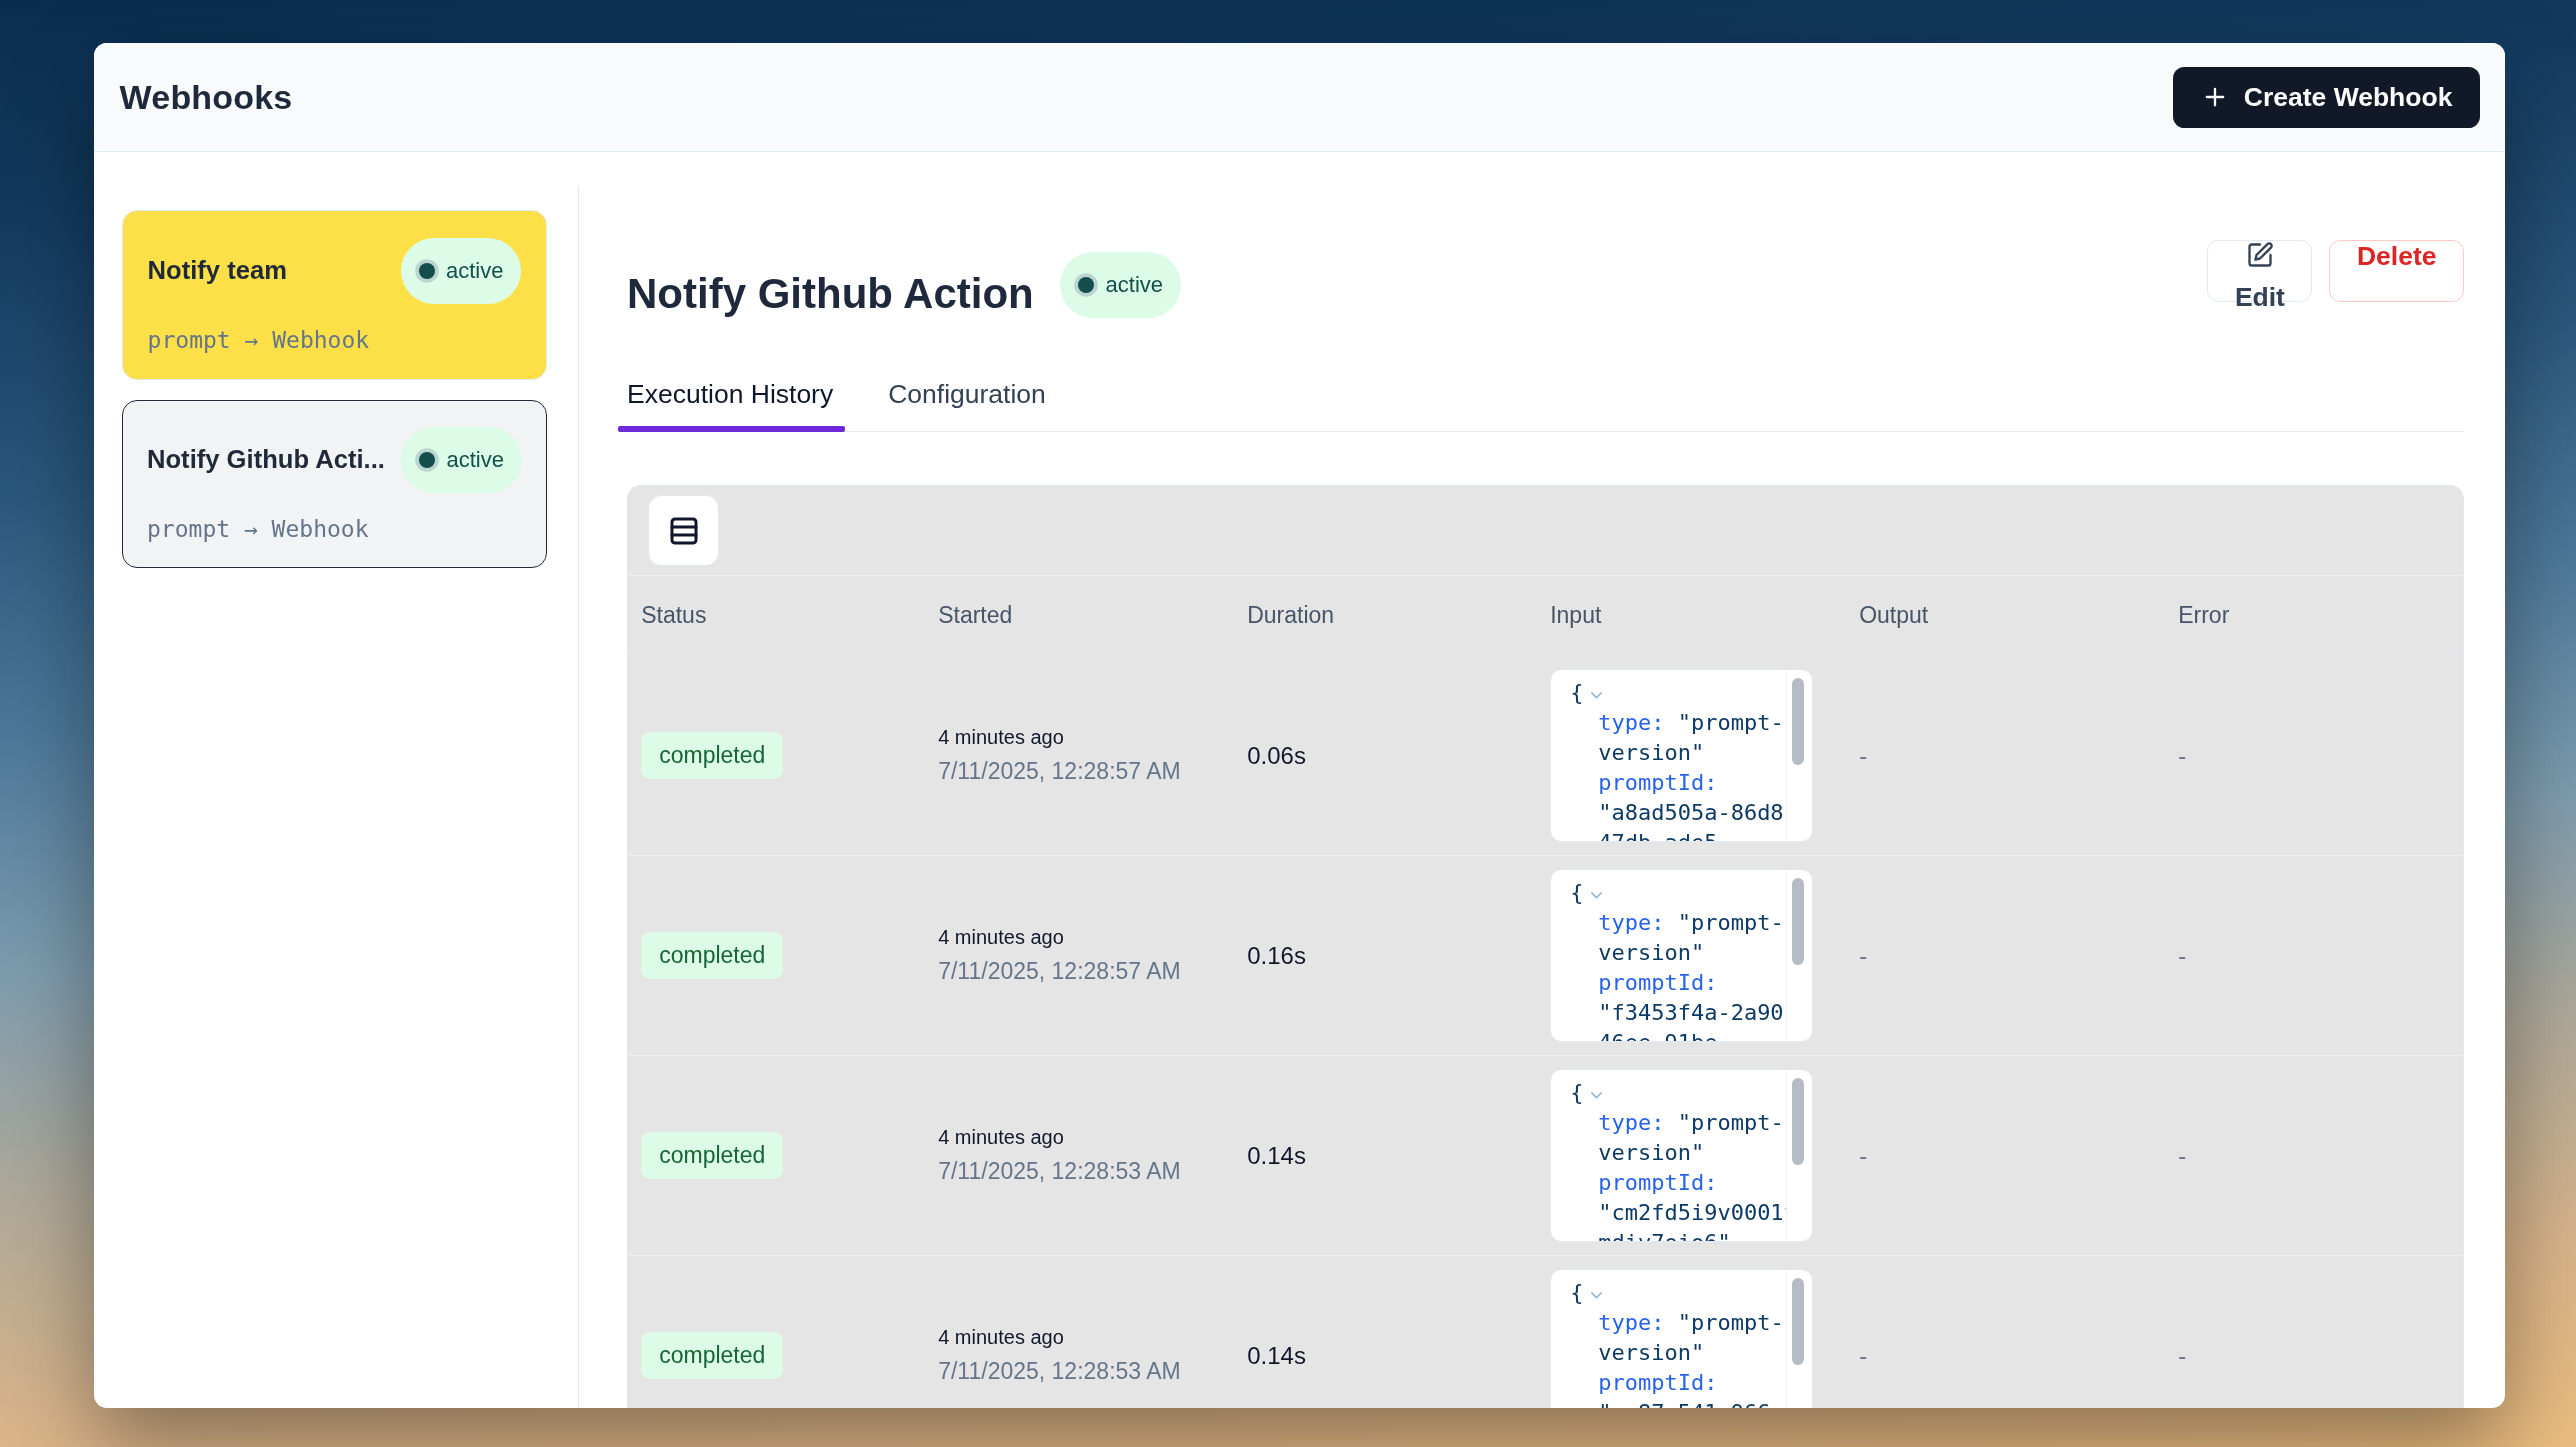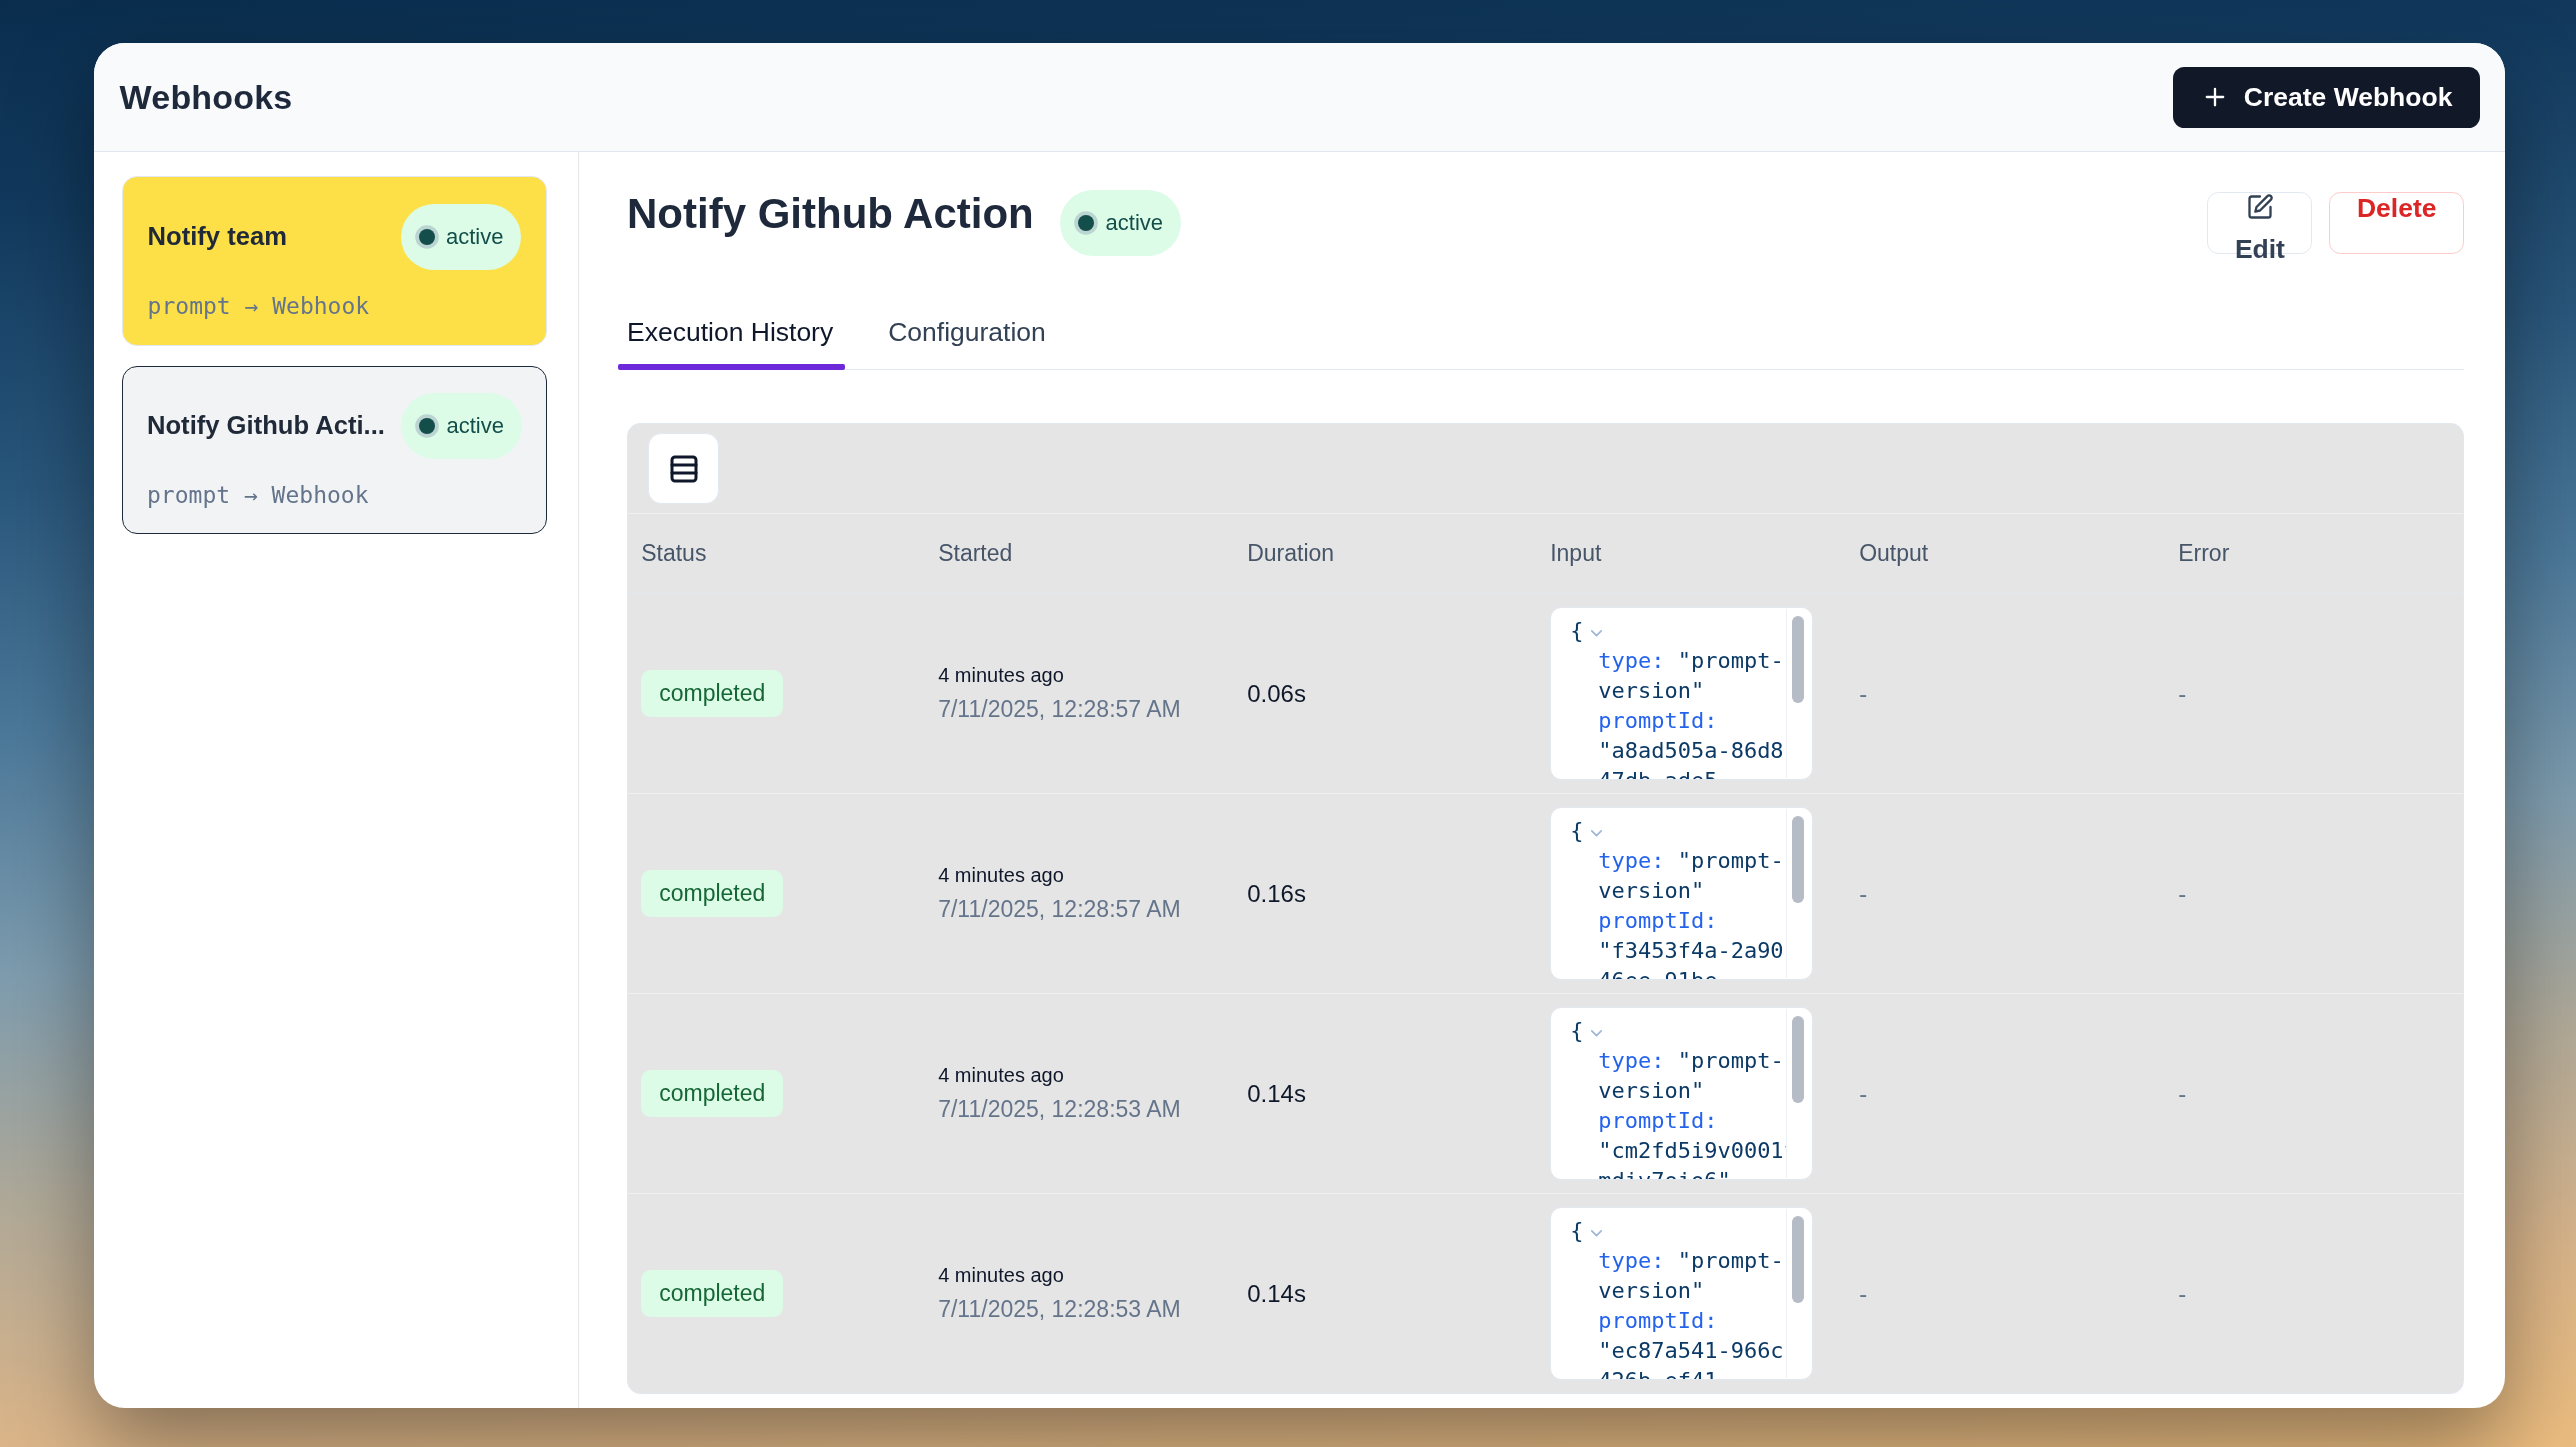--- a/index.html
+++ b/index.html
@@ -7,23 +7,23 @@
     width:2576px;height:1448px;overflow:hidden;
     font-family:"Liberation Sans",sans-serif;
     -webkit-font-smoothing:antialiased;
   }
   .page{
     position:relative;width:2576px;height:1448px;
     background:linear-gradient(176deg,#0a2d4d 0%,#123a5e 13%,#29567b 30%,#4b7899 45%,#7e9cae 60%,#b0a998 74%,#d9b489 88%,#ecbd7f 100%);
   }
   .app-card{
     position:absolute;left:94px;top:43px;width:2411px;height:1365px;
-    background:#ffffff;border-radius:31px;overflow:hidden;
+    background:#ffffff;border-radius:13px;overflow:hidden;
     box-shadow:0 38px 85px rgba(0,0,0,.38);
-    display:flex;flex-direction:column;
+    display:flex;flex-direction:column;gap:34px;
   }
   
   .app-header{
     height:109px;flex:0 0 109px;background:#f8fafc;border-bottom:0.9px solid #e2e8f0;
     display:flex;align-items:center;justify-content:space-between;padding:0 24.6px 0 25.6px;box-sizing:border-box;
   }
   .app-title{font-size:34px;font-weight:700;color:#1e293b;margin:0;letter-spacing:0.2px;}
   .btn-create{
     display:inline-flex;align-items:center;gap:15px;background:#111827;color:#fff;
     border:none;border-radius:11.4px;padding:0 28px;height:61px;font-size:26.5px;font-weight:600;
@@ -41,21 +41,21 @@
   .hook-name{font-size:25.6px;font-weight:600;color:#1f2937;white-space:nowrap;overflow:hidden;}
   .badge{
     display:inline-flex;align-items:center;gap:11.4px;background:#dcfce7;color:#134e4a;
     font-size:22px;font-weight:500;padding:20px 18px;border-radius:945px;white-space:nowrap;
   }
   .badge .dot{width:16px;height:16px;border-radius:50%;background:#134e4a;box-shadow:0 0 0 3.8px rgba(148,163,184,.45);}
   .hook-route{margin-top:23px;font-family:"DejaVu Sans Mono",monospace;font-size:23px;color:#64748b;}
   
   .main{flex:1;padding:38px 41px 0 48px;box-sizing:border-box;min-width:0;}
   .detail-header{display:flex;align-items:center;justify-content:space-between;}
-  .detail-left{display:flex;align-items:flex-start;gap:26.5px;}
+  .detail-left{display:flex;align-items:flex-end;gap:26.5px;margin-top:28px;}
   .detail-title{font-size:42px;font-weight:700;color:#1e293b;margin:0;}
   .actions{display:flex;gap:17px;}
   .btn{
     display:inline-flex;align-items:center;gap:13.2px;height:62px;padding:0 26.5px;border-radius:11.4px;
     font-size:26.5px;font-weight:600;background:#fff;font-family:inherit;cursor:pointer;flex-direction:column;
   }
   .btn-edit{border:0.9px solid #e2e8f0;color:#334155;}
   .btn-delete{border:0.9px solid #fecaca;color:#dc2626;}
   
   .tabs{margin-top:61px;display:flex;gap:55px;border-bottom:0.9px solid #e2e8f0;}

